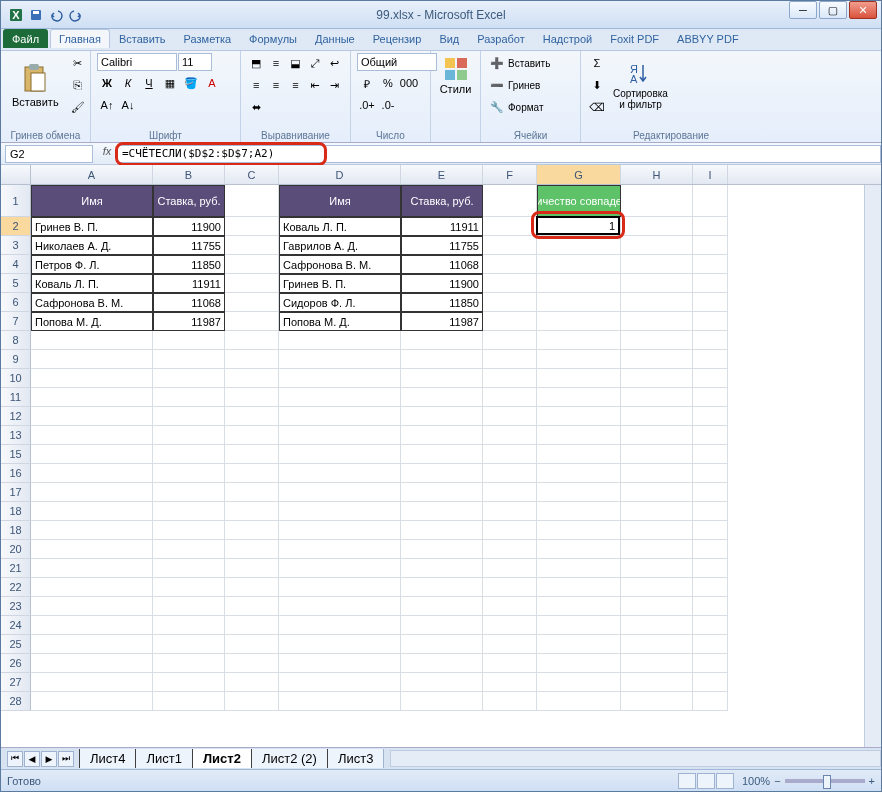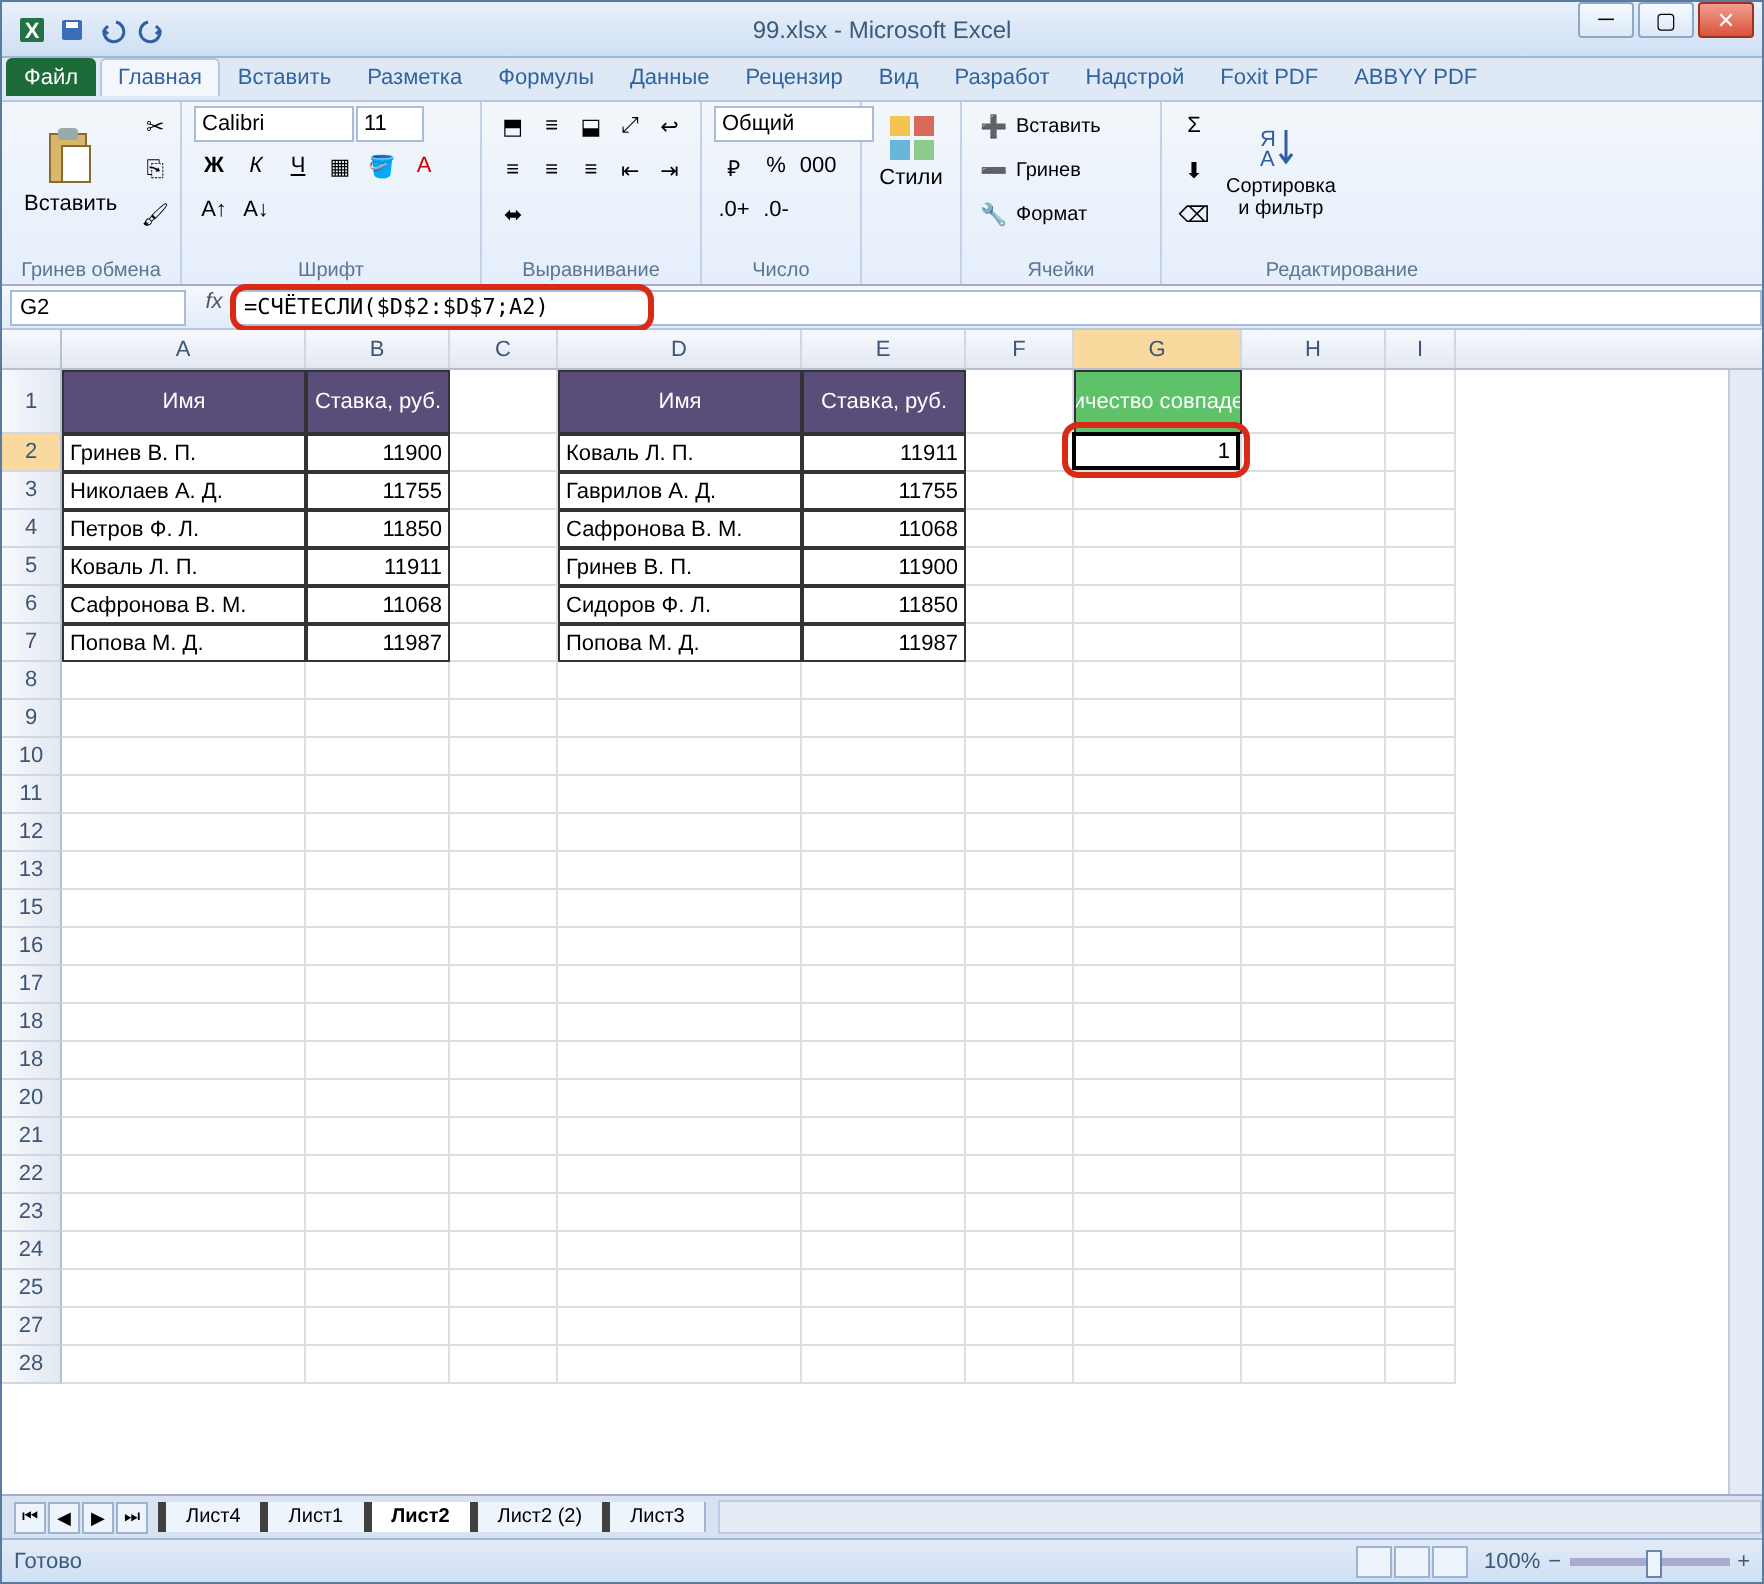--- a/index.html
+++ b/index.html
@@ -43,21 +43,21 @@
 .c.rj { justify-content:flex-end; }
 .c.center { justify-content:center; text-align:center; line-height:1.1; }
 .th1 { background:#5b4d7a; color:#fff; border:1px solid #333 !important; font-weight:normal; }
 .th2 { background:#5ec269; color:#fff; border:1px solid #333 !important; }
 .bord { border:1px solid #333 !important; }
 .active-cell { position:absolute; border:2px solid #000; pointer-events:none; background:#fff; display:flex; align-items:center; justify-content:flex-end; padding:0 3px; }
 .hl-cell { position:absolute; border:3px solid #d92a18; border-radius:8px; pointer-events:none; }
 .tabs { height:22px; background:#d8e3f2; border-top:1px solid #aac; display:flex; align-items:center; }
 .tabnav { display:flex; margin:0 6px; gap:1px; }
 .tabnav span { width:16px; height:16px; border:1px solid #9fb3d0; background:#eef4fc; display:flex; align-items:center; justify-content:center; font-size:9px; cursor:pointer; }
-.sheet { padding:2px 10px; background:#eef4fc; border-right:1px solid #9fb3d0; border-left:4px solid #404040; font-size:10px; cursor:pointer; margin-left:-1px; }
+.sheet { padding:2px 10px; background:#eef4fc; border-right:1px solid #9fb3d0; border-left:1px solid #404040; font-size:13px; cursor:pointer; margin-left:-1px; }
 .sheet.active { background:#fff; font-weight:bold; }
 .status { height:22px; background:linear-gradient(#e2ebf7,#cfdff4); display:flex; align-items:center; padding:0 6px; color:#3b5a7c; font-size:11px; border-top:1px solid #9fb8d9; }
 .status .sp { flex:1; }
 .view-btns { display:flex; gap:1px; margin:0 8px; }
 .view-btns span { width:18px; height:16px; border:1px solid #9fb3d0; background:#eef4fc; }
 .zoom { display:flex; align-items:center; gap:4px; }
 .zoom-bar { width:80px; height:4px; background:#aac; position:relative; }
 .zoom-bar::after { content:''; position:absolute; left:38px; top:-4px; width:6px; height:12px; background:#eef4fc; border:1px solid #6a85a9; }
 .scroll-v { position:absolute; right:0; top:20px; bottom:0; width:17px; background:#e6ecf5; border-left:1px solid #c0cde0; }
 .scroll-h { height:17px; flex:1; background:#e6ecf5; margin-left:6px; border:1px solid #c0cde0; }
@@ -546,20 +546,32 @@
           <div class="c " style="width: 72px;"></div>
           <div class="c " style="width: 54px;"></div>
           <div class="c " style="width: 122px;"></div>
           <div class="c " style="width: 82px;"></div>
           <div class="c " style="width: 54px;"></div>
           <div class="c " style="width: 84px;"></div>
           <div class="c " style="width: 72px;"></div>
           <div class="c " style="width: 35px;"></div>
         </div>
         <div class="r">
+          <div class="rh">26</div>
+          <div class="c " style="width: 122px;"></div>
+          <div class="c " style="width: 72px;"></div>
+          <div class="c " style="width: 54px;"></div>
+          <div class="c " style="width: 122px;"></div>
+          <div class="c " style="width: 82px;"></div>
+          <div class="c " style="width: 54px;"></div>
+          <div class="c " style="width: 84px;"></div>
+          <div class="c " style="width: 72px;"></div>
+          <div class="c " style="width: 35px;"></div>
+        </div>
+        <div class="r">
           <div class="rh">27</div>
           <div class="c " style="width: 122px;"></div>
           <div class="c " style="width: 72px;"></div>
           <div class="c " style="width: 54px;"></div>
           <div class="c " style="width: 122px;"></div>
           <div class="c " style="width: 82px;"></div>
           <div class="c " style="width: 54px;"></div>
           <div class="c " style="width: 84px;"></div>
           <div class="c " style="width: 72px;"></div>
           <div class="c " style="width: 35px;"></div>

